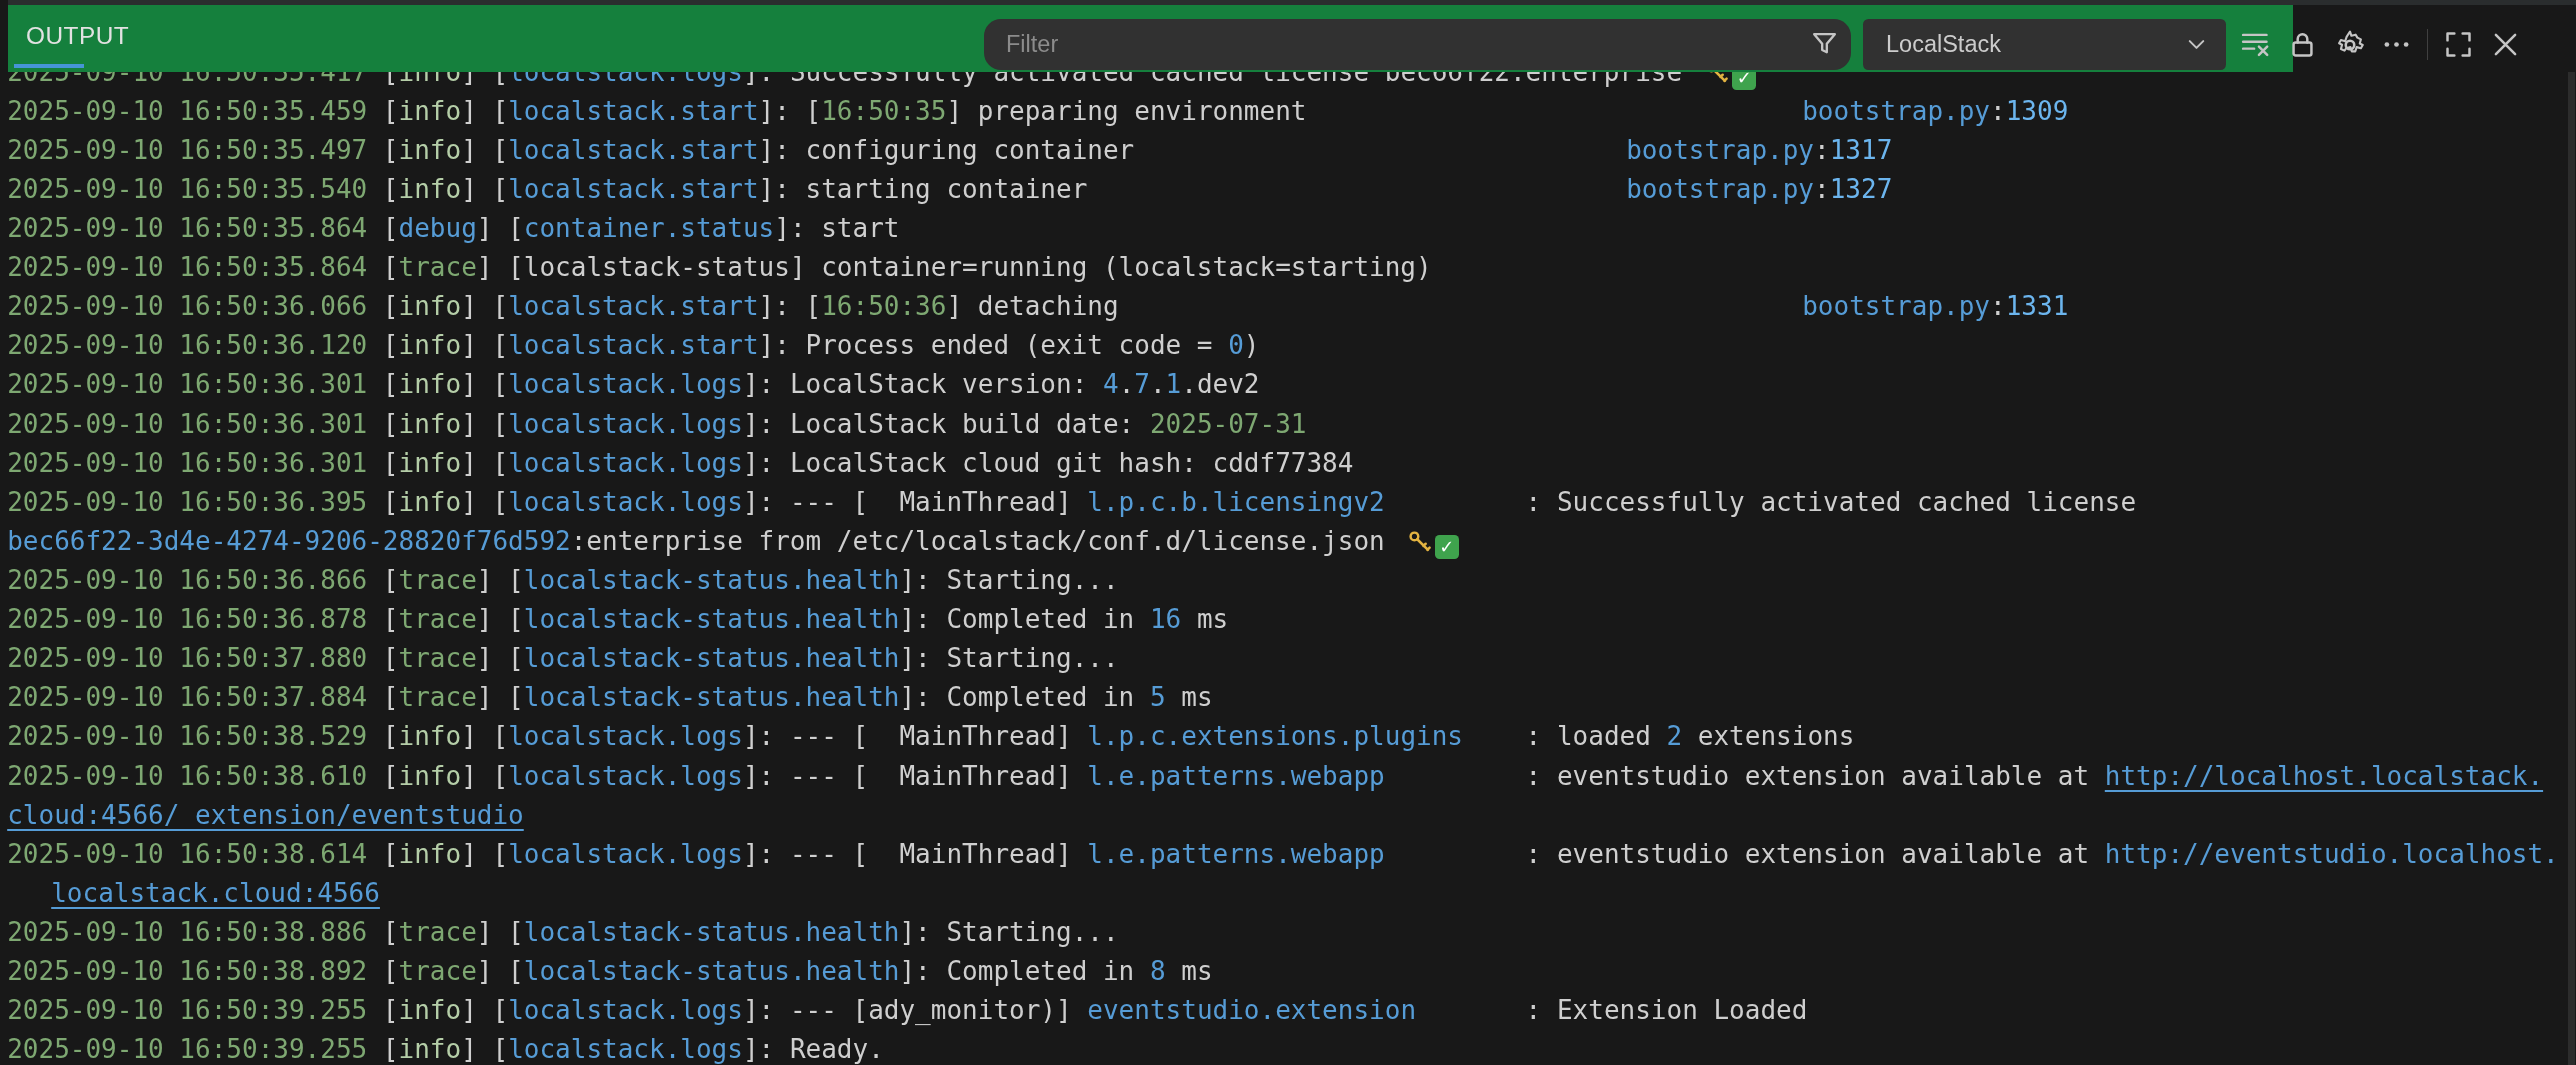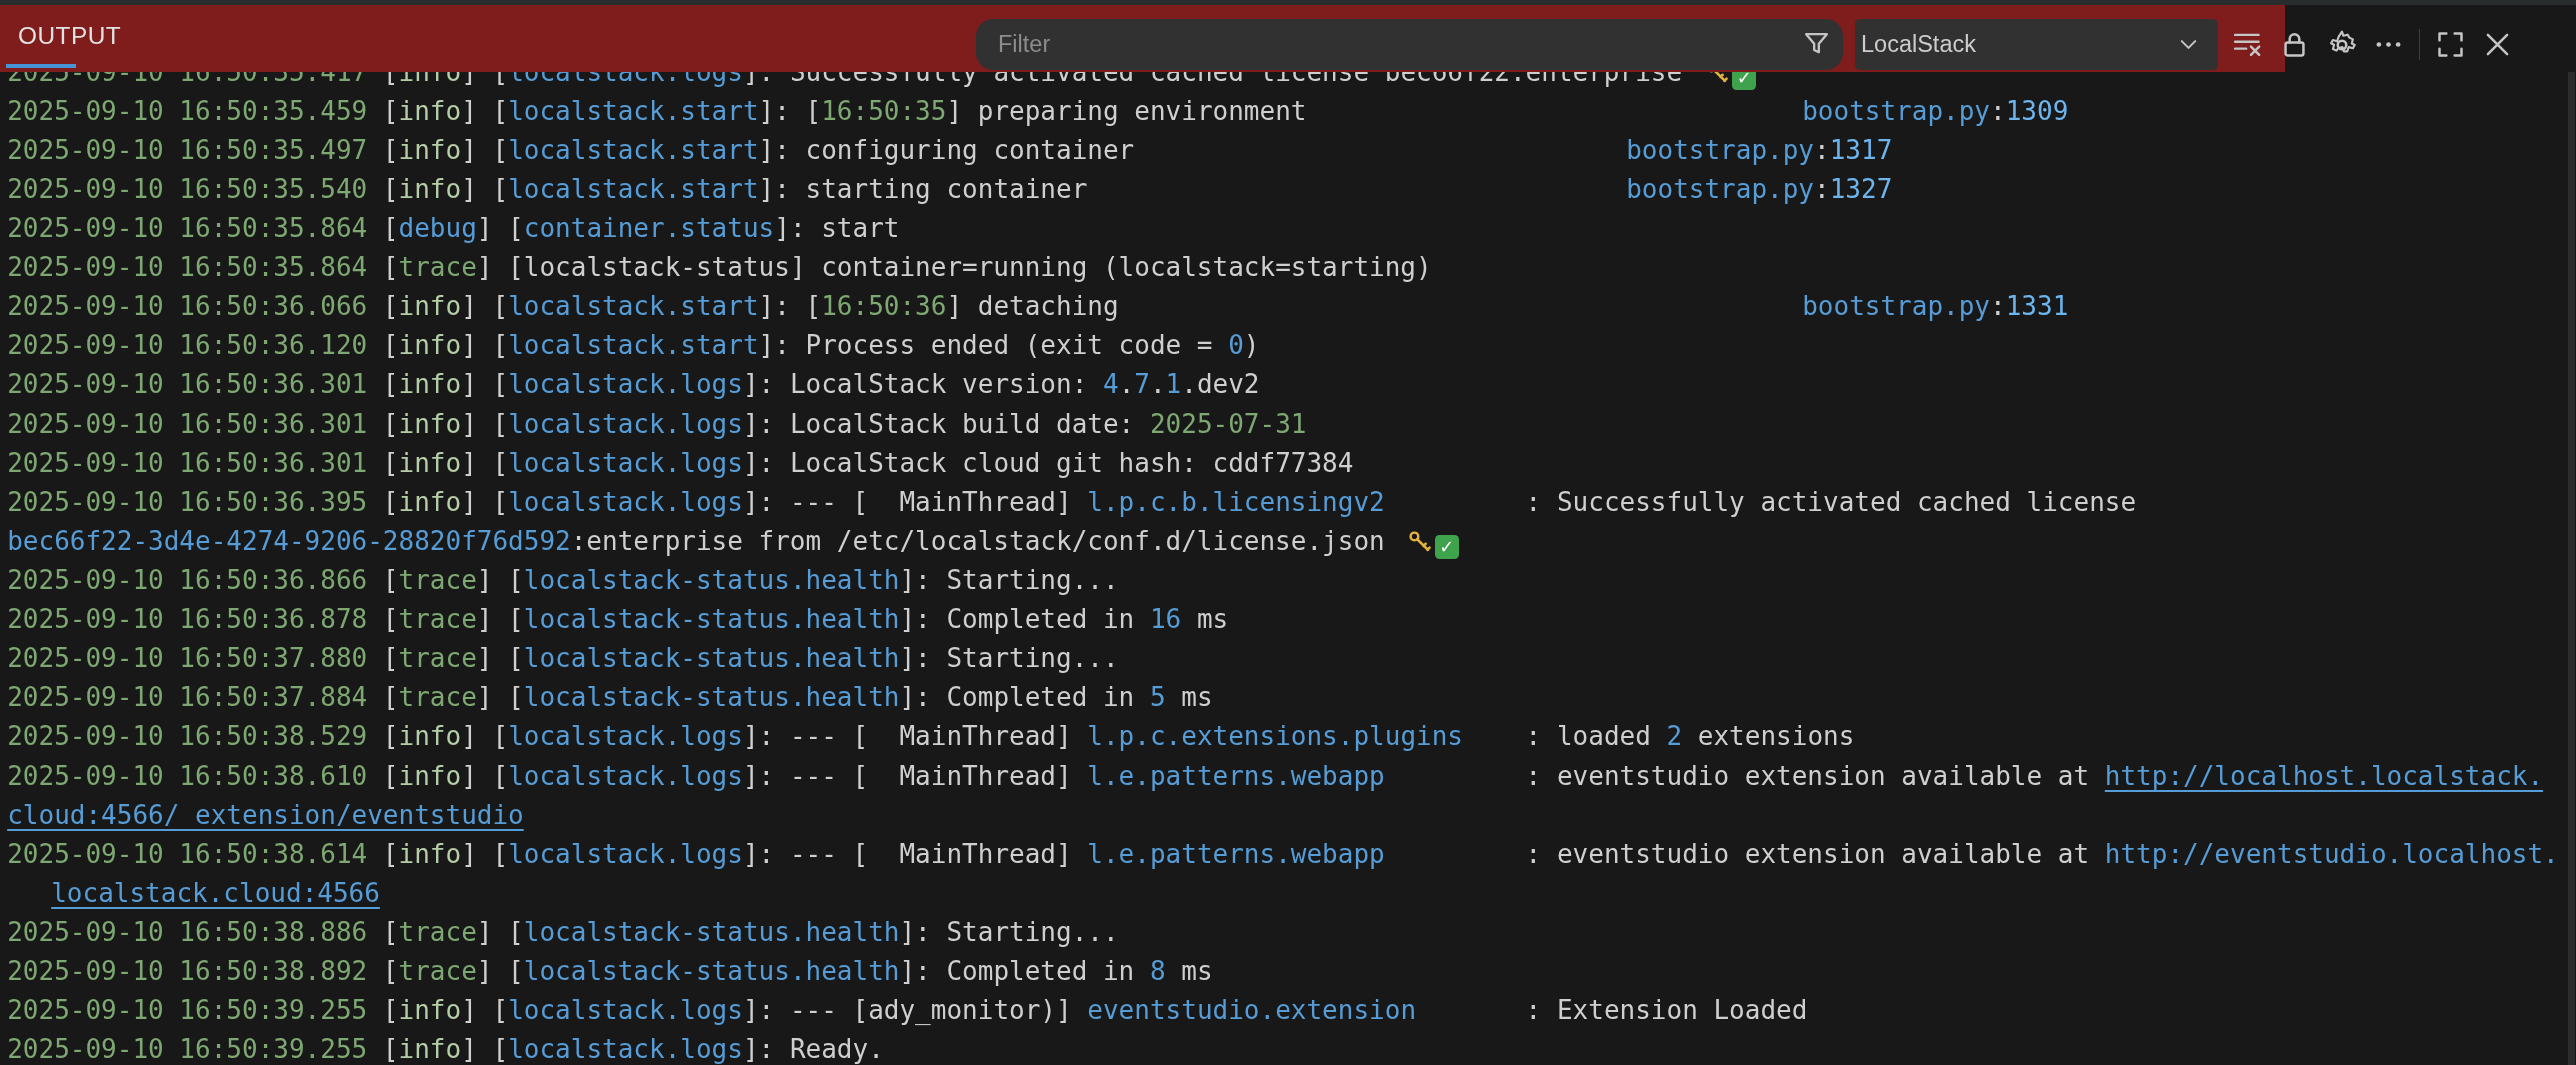--- a/index.html
+++ b/index.html
@@ -1,37 +1,37 @@
 <!DOCTYPE html>
 <html style="font-size:14.5px"><head>
 <meta charset="utf-8">
 <style>
   html,body{margin:0;padding:0;background:#181818;}
   body{position:relative;width:2576px;height:1066px;overflow:hidden;
        font-family:"Liberation Sans",sans-serif;}
 
   
-  .header{position:absolute;top:0;left:0;width:2285px;height:72px;
-          background:#7f1d1d;z-index:5;}
+  .header{position:absolute;top:0;left:8px;width:2285px;height:72px;
+          background:#15803d;z-index:5;}
   .top-strip{position:absolute;top:0;left:0;width:2576px;height:4.5px;background:#2A2D2E;}
   .tab{position:absolute;left:18px;top:0;height:72px;display:flex;align-items:center;
        color:#E2E2E2;font-size:24.4px;letter-spacing:0.5px;}
   .tab-underline{position:absolute;left:6.3px;top:64px;width:70px;height:3.6px;background:#4695D6;}
 
   .filter-box{position:absolute;left:976px;top:19px;width:867px;height:51px;
               background:#313131;border-radius:17px;display:flex;align-items:center;}
   .filter-input{flex:1;background:transparent;border:none;outline:none;color:#CCCCCC;
                 font-size:23.5px;padding:0 0 0 22px;font-family:"Liberation Sans",sans-serif;}
   .filter-input::placeholder{color:#8C8C8C;}
   .filter-funnel{width:54px;display:flex;justify-content:center;align-items:center;cursor:pointer;}
 
   .channel-select{position:absolute;left:1855px;top:19px;width:363px;height:51px;
                   background:#313131;border-radius:5.4px;display:flex;align-items:center;
                   color:#CCCCCC;font-size:23.5px;cursor:pointer;}
-  .channel-label{padding-left:6px;flex:1;}
+  .channel-label{padding-left:23px;flex:1;}
   .channel-chevron{padding-right:16.3px;display:flex;align-items:center;}
 
   .actions{position:absolute;left:2224px;top:19px;height:51px;display:flex;align-items:center;}
   .icon-btn{width:47px;height:47px;display:flex;align-items:center;justify-content:center;
             cursor:pointer;border-radius:5.4px;}
   .divider{width:0.9px;height:31px;background:#404040;margin:0 7.2px;}
   .icon-svg{stroke:#C5C5C5;fill:none;stroke-width:1.8;stroke-linecap:round;stroke-linejoin:round;}
 
   
   .log{position:absolute;top:0;left:0;width:2576px;height:1066px;z-index:1;

